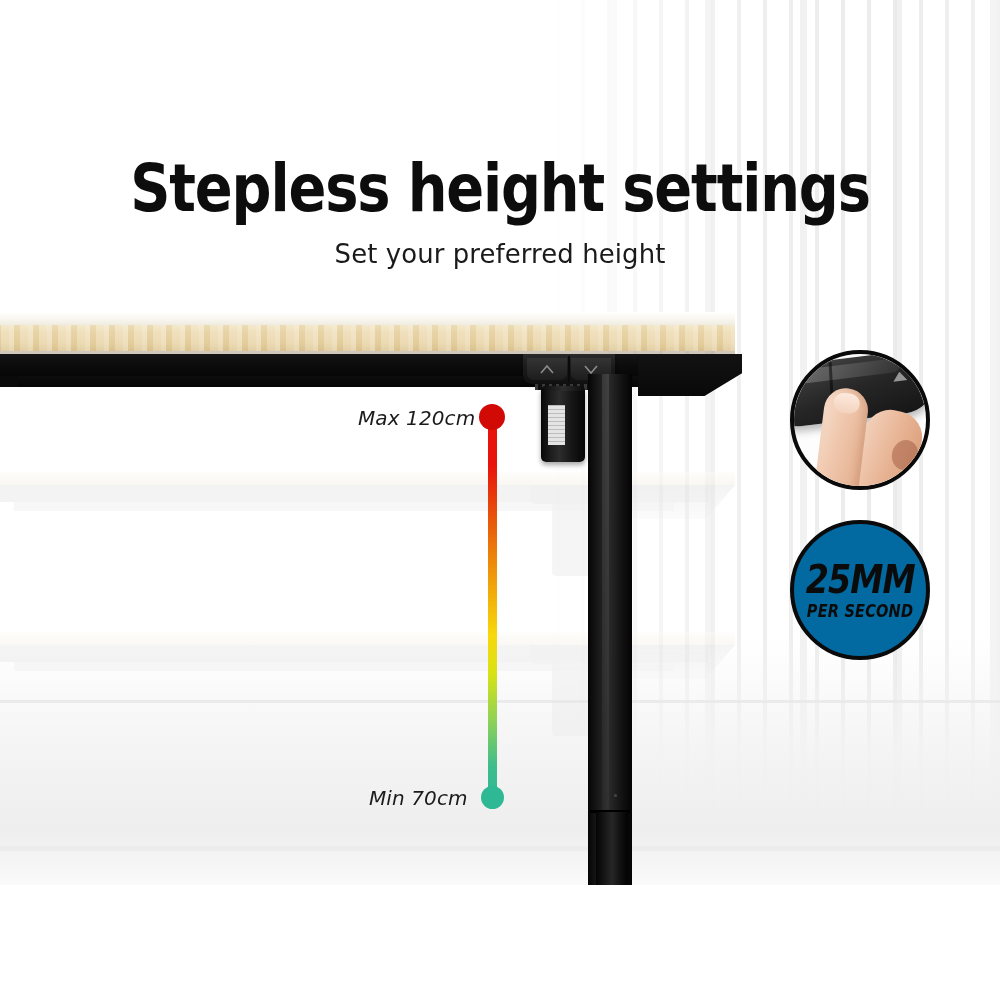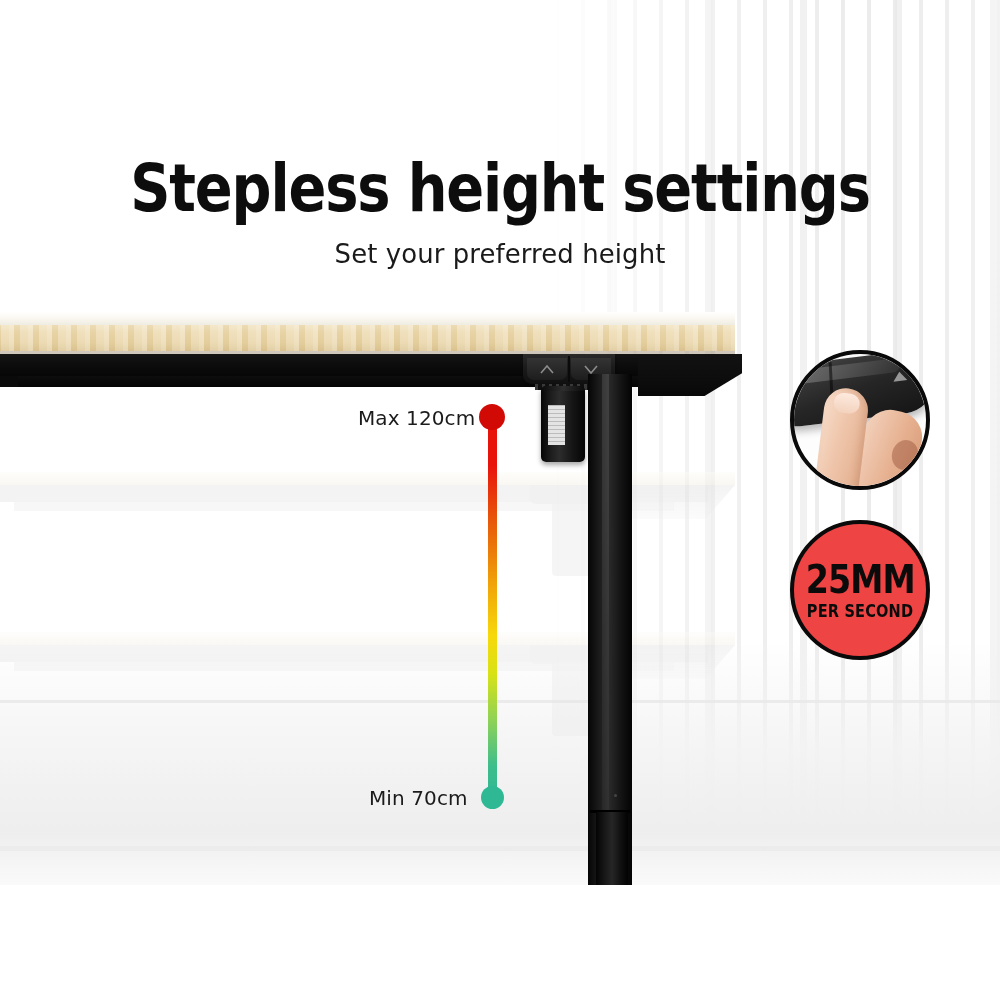--- a/index.html
+++ b/index.html
@@ -2,21 +2,21 @@
 <html><head>
 <meta charset="utf-8">
 <style>
   html,body{margin:0;padding:0;background:#fff;}
   body{width:1000px;height:1000px;overflow:hidden;
        font-family:"Liberation Sans","DejaVu Sans",sans-serif;}
 
   #stage{position:relative;width:1000px;height:1000px;background:#ffffff;overflow:hidden;}
 
   
-  .photo{position:absolute;left:0;top:0;width:1000px;height:885px;overflow:hidden;background:#ffffff;}
+  .photo{position:absolute;left:0;top:0;width:1000px;height:885px;overflow:hidden;background:#ffffff;font-style:italic;}
 
   
   .curtain{position:absolute;left:0;top:0;width:1000px;height:885px;
     background:
       repeating-linear-gradient(90deg,
         rgba(231,231,231,0) 0px, rgba(231,231,231,0) 9px,
         rgba(226,226,226,.85) 9px, rgba(226,226,226,.85) 13px,
         rgba(231,231,231,0) 13px, rgba(231,231,231,0) 26px),
       repeating-linear-gradient(90deg,
         rgba(238,238,238,0) 0px, rgba(238,238,238,0) 40px,
@@ -109,21 +109,21 @@
       font-family:"DejaVu Sans Condensed","Liberation Sans Narrow","Liberation Sans",sans-serif;
       font-weight:700;font-size:66px;line-height:1;color:#0d0d0d;
       letter-spacing:-1.2px;transform:scaleX(.94);transform-origin:50% 50%;}
   .subhead{position:absolute;left:0;top:238px;width:1000px;text-align:center;
       font-family:"DejaVu Sans","Liberation Sans",sans-serif;
       font-weight:400;font-size:27px;color:#1a1a1a;letter-spacing:.1px;
       transform:scaleX(.96);transform-origin:50% 50%;}
 
   
   .badge{position:absolute;width:140px;height:140px;border-radius:50%;
-      background:#ef4444;border:4px solid #0a0a0a;box-sizing:border-box;overflow:hidden;
+      background:#0369a1;border:4px solid #0a0a0a;box-sizing:border-box;overflow:hidden;
       display:flex;flex-direction:column;align-items:center;justify-content:center;}
   .badge.b1{left:790px;top:350px;}
   .badge.b2{left:790px;top:520px;}
   .badge.b3{left:790px;top:695px;}
 
   .b2 .big{font-family:"DejaVu Sans Condensed","Liberation Sans Narrow","Liberation Sans",sans-serif;
       font-weight:700;font-size:39px;color:#0b0b0b;letter-spacing:-1px;line-height:1;
       transform:scaleX(.95);}
   .b2 .small{font-family:"DejaVu Sans Condensed","Liberation Sans Narrow","Liberation Sans",sans-serif;
       font-weight:700;font-size:17px;color:#0b0b0b;letter-spacing:.2px;margin-top:4px;line-height:1;

